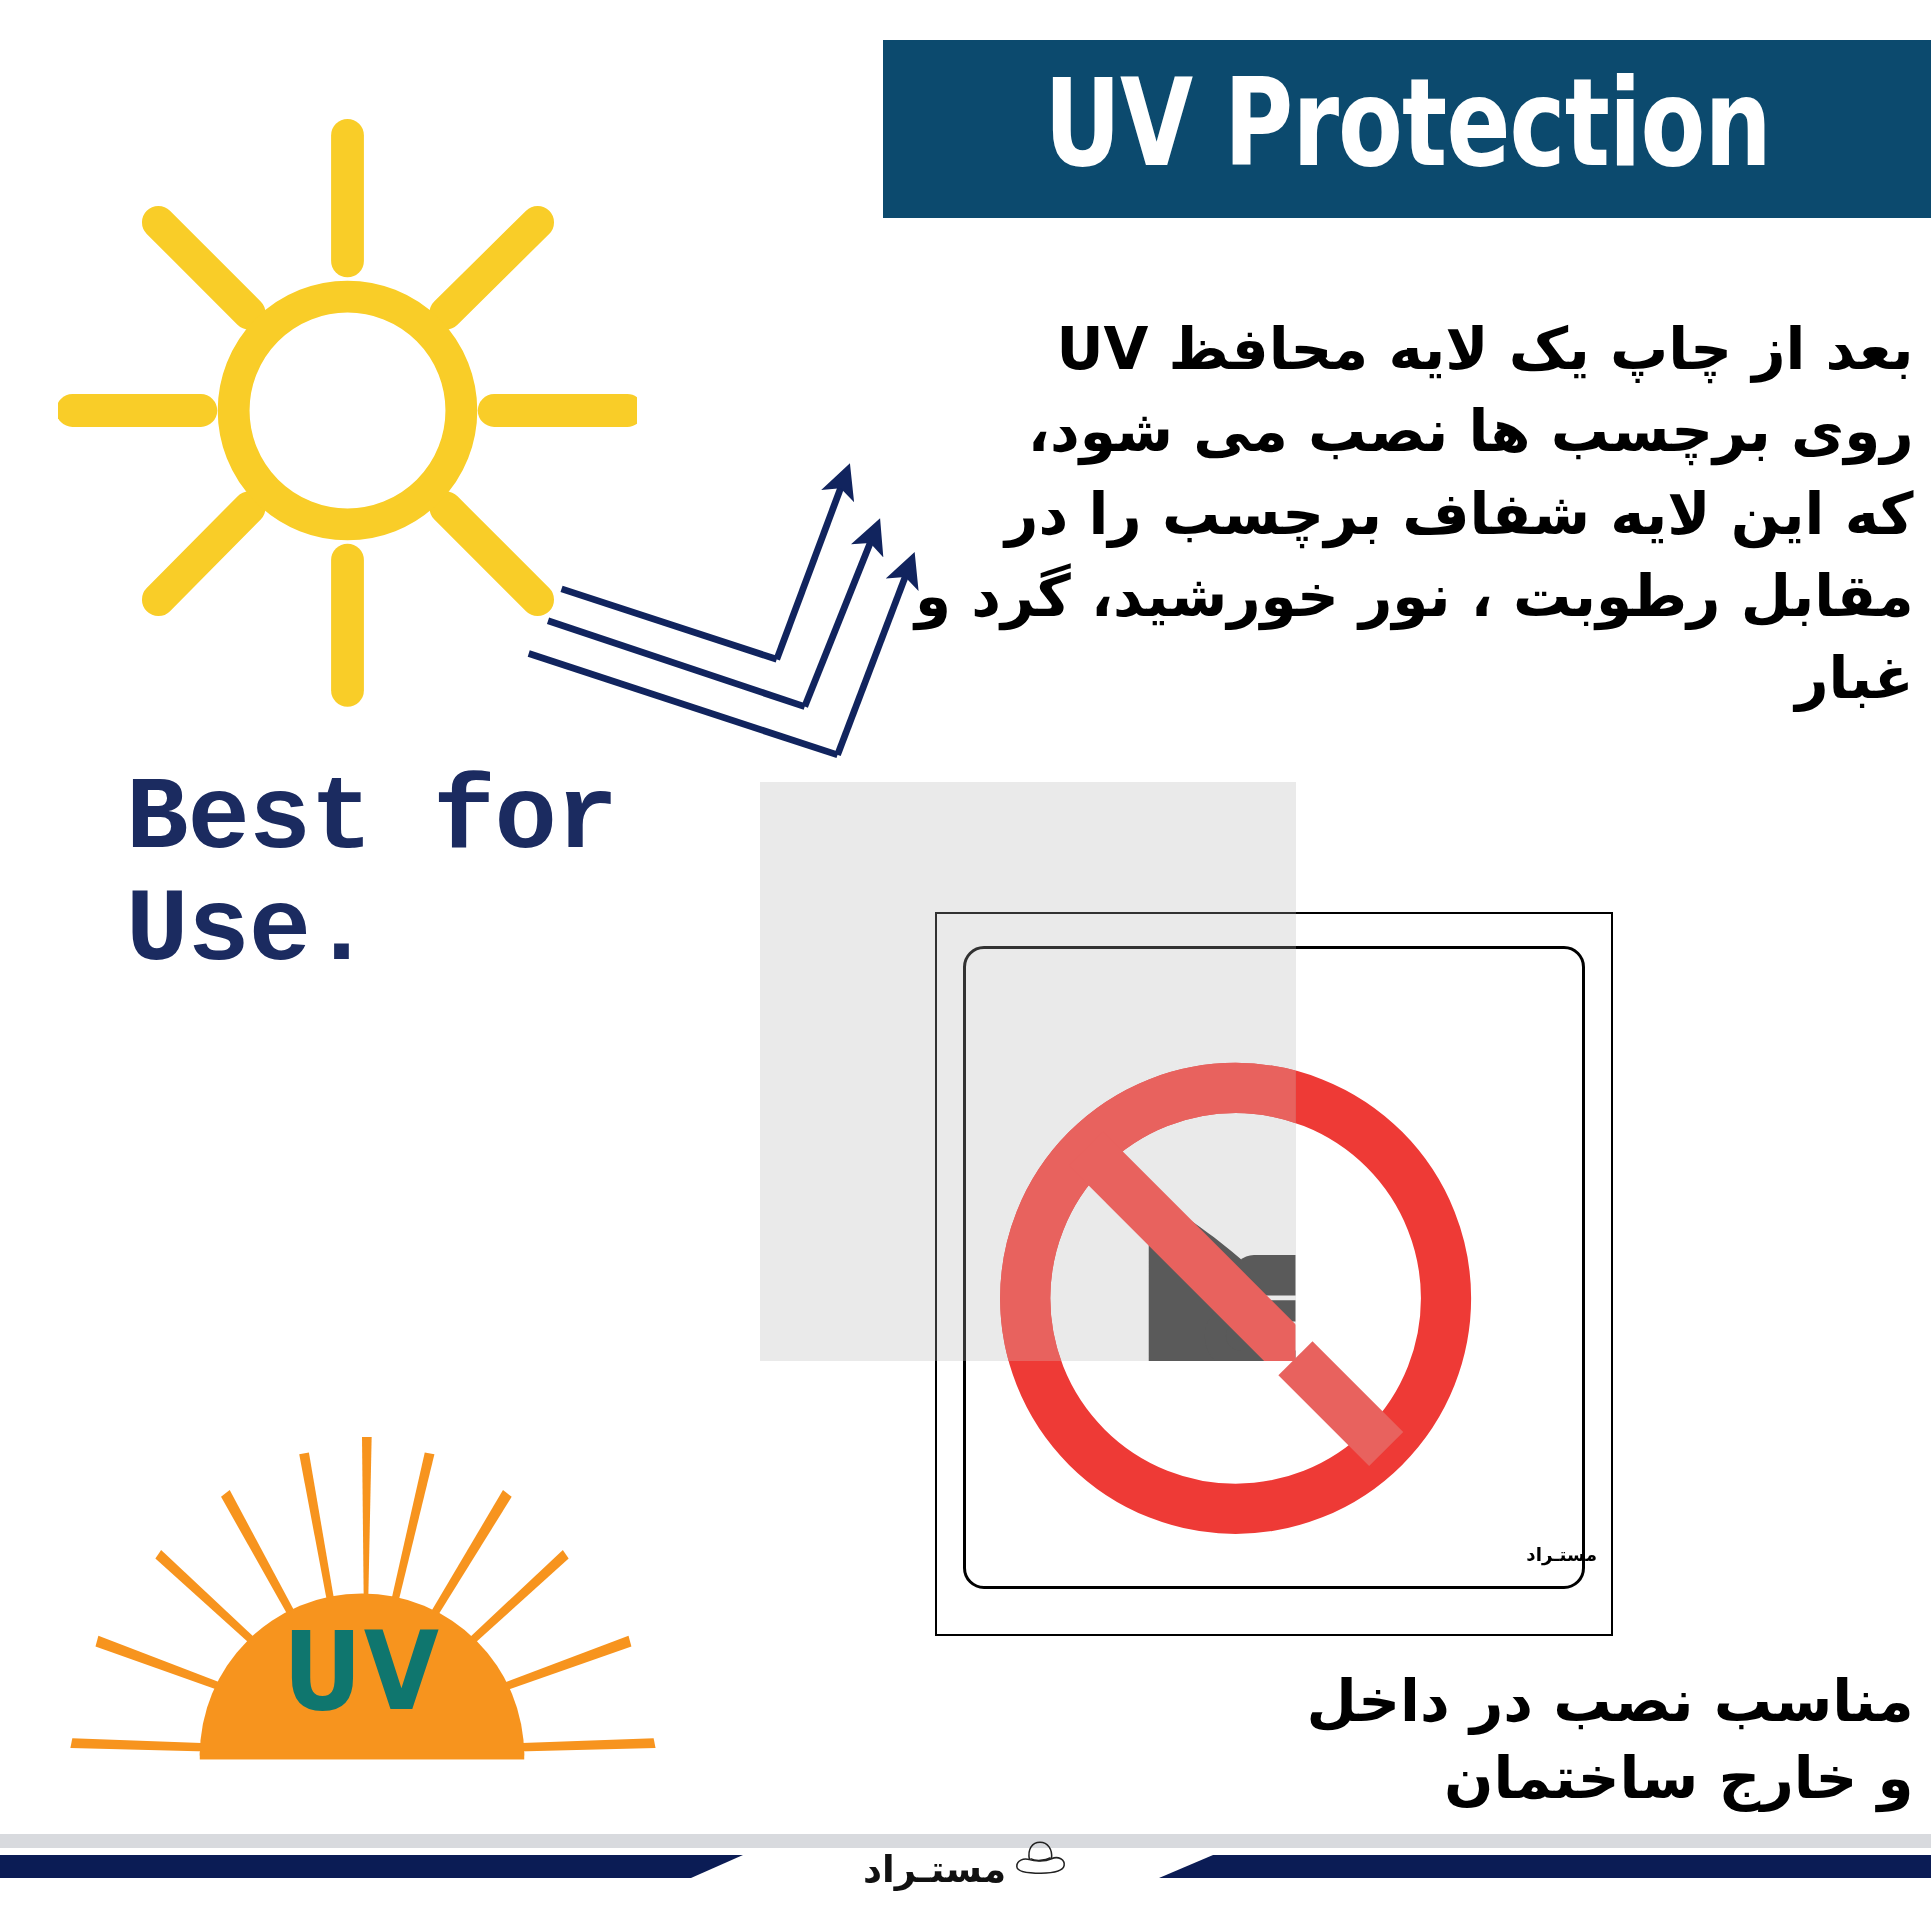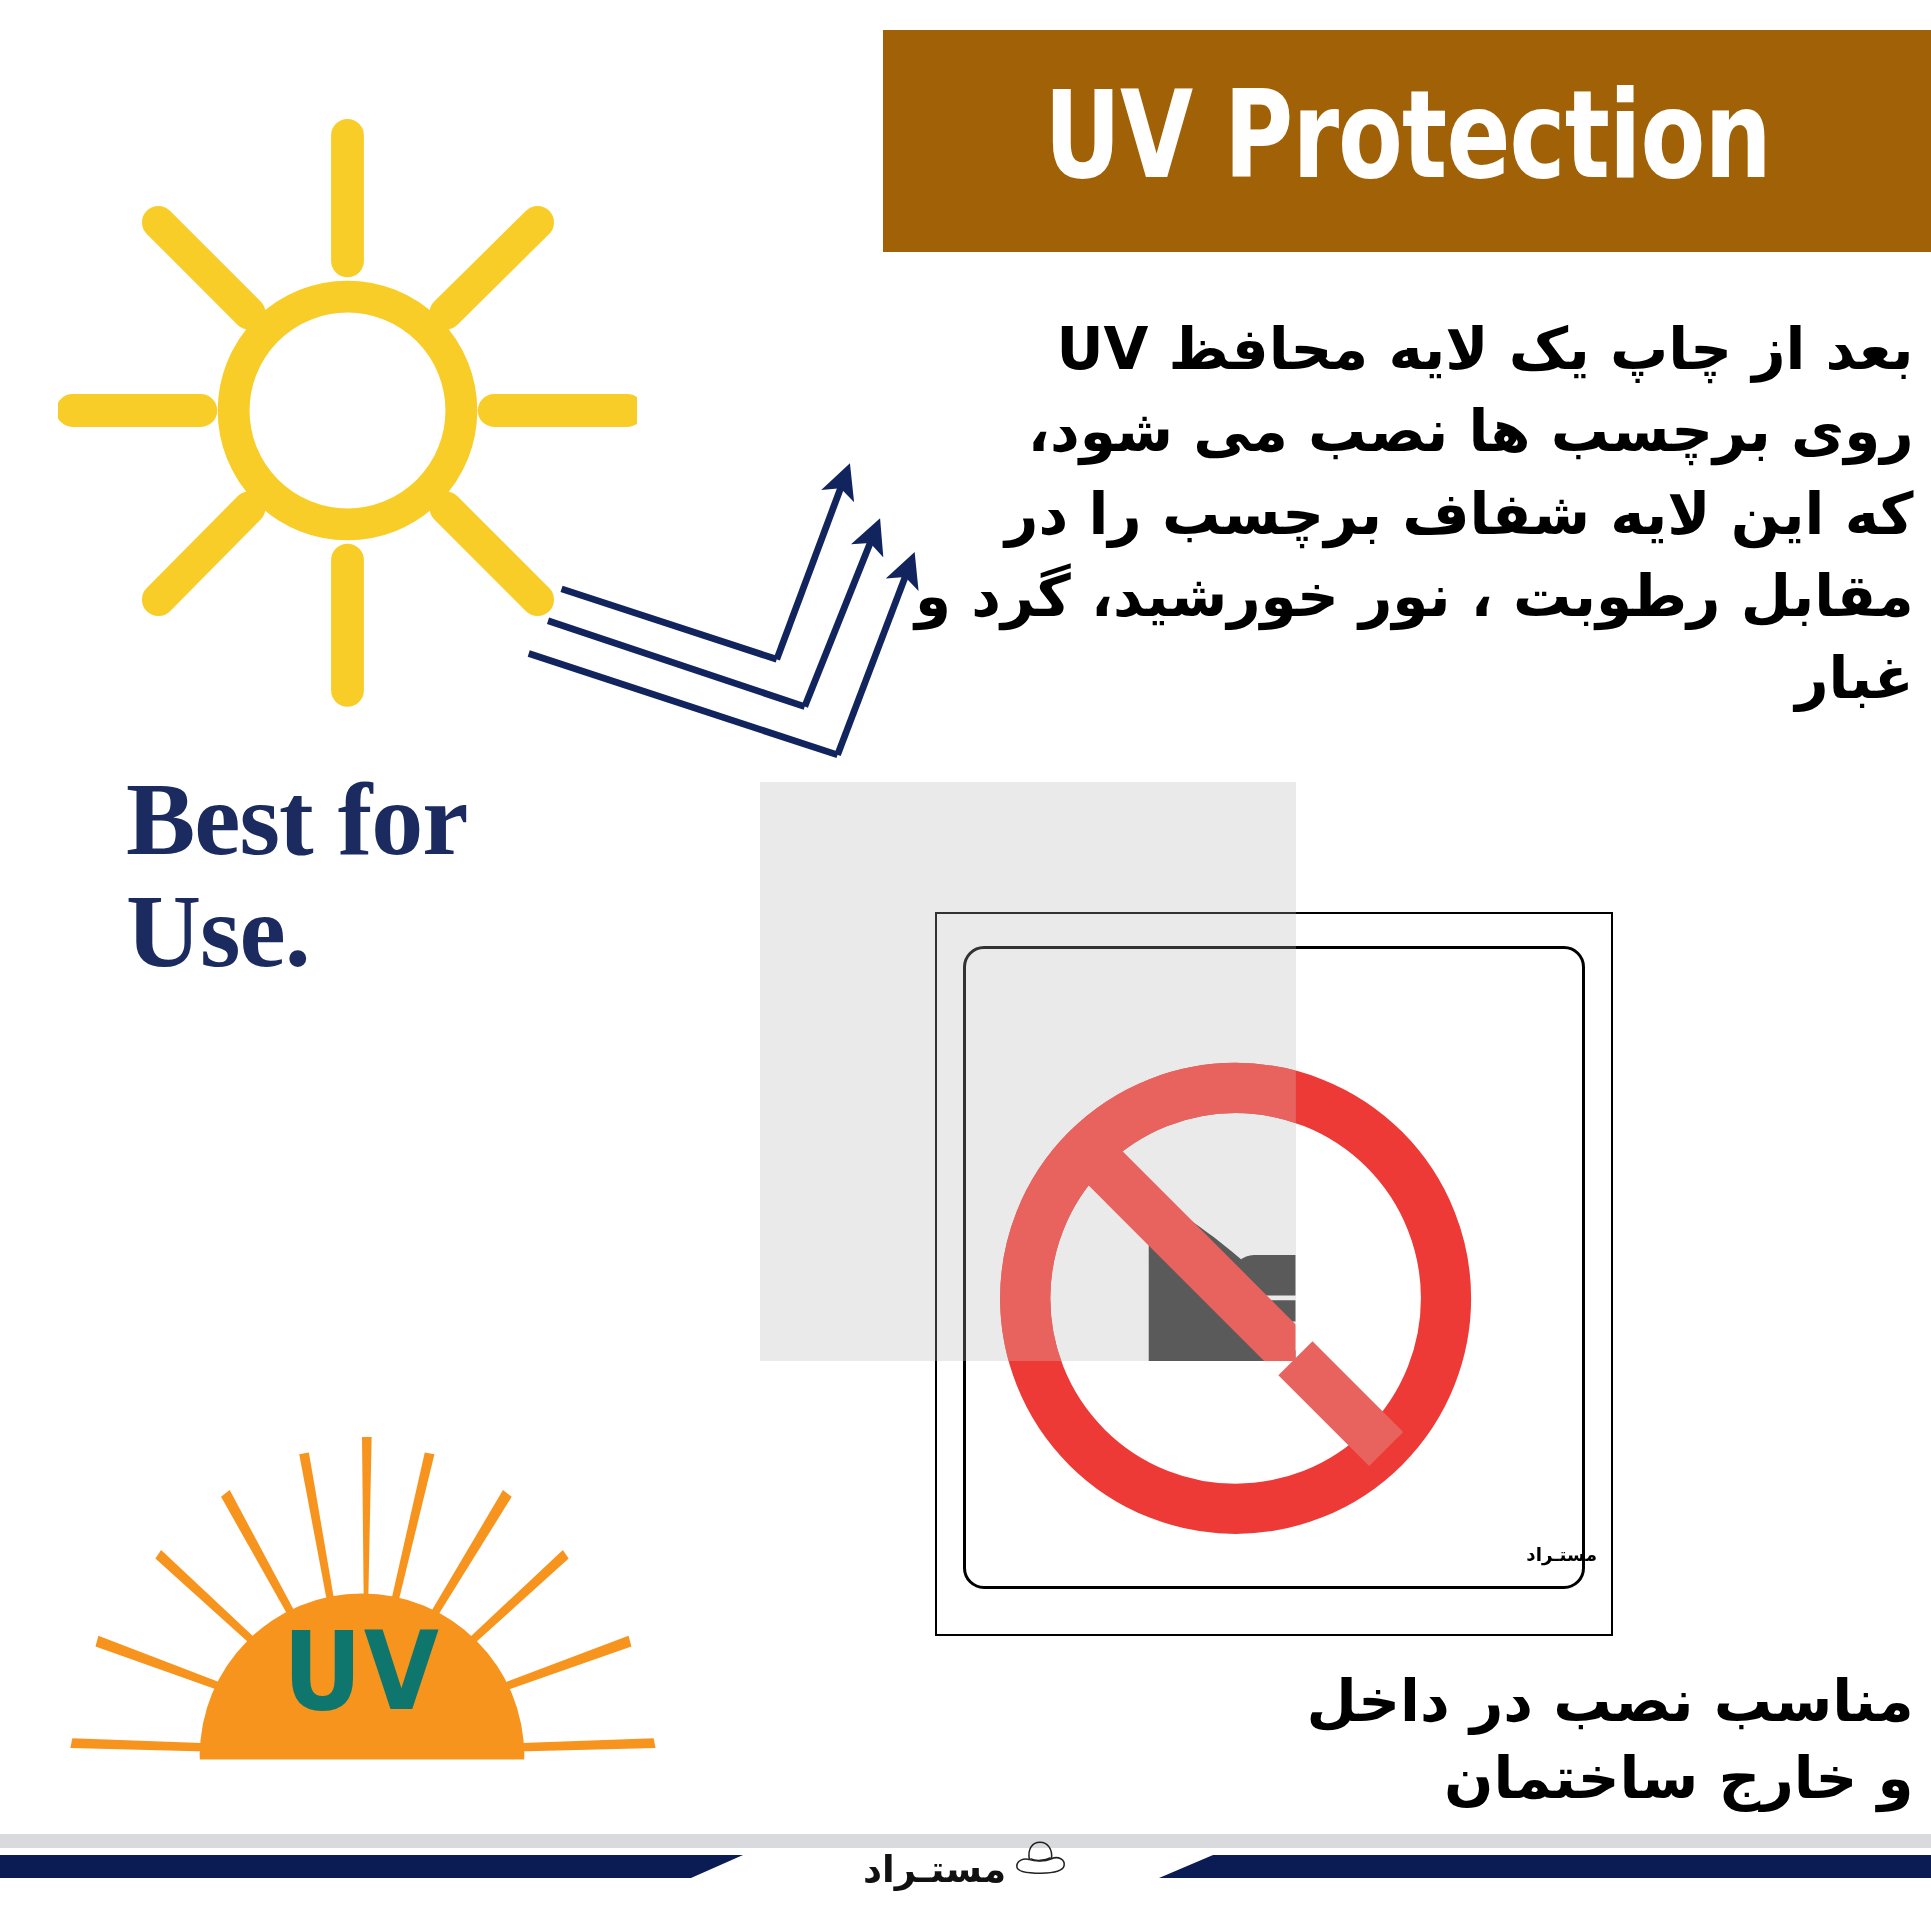--- a/index.html
+++ b/index.html
@@ -13,24 +13,24 @@
     height: 1931px;
     background: #ffffff;
     overflow: hidden;
     font-family: "Liberation Sans", sans-serif;
   }
 
   
   .header-banner {
     position: absolute;
     left: 883px;
-    top: 30px;
+    top: 40px;
     width: 1048px;
-    height: 222px;
-    background: #a16207;
+    height: 178px;
+    background: #0c4a6e;
   }
   .header-title {
     position: absolute;
     left: 0;
     top: 50%;
     transform: translateY(-50%);
     width: 100%;
     text-align: center;
     color: #ffffff;
     font-family: "DejaVu Sans Condensed", "Liberation Sans Narrow", "Liberation Sans", sans-serif;
@@ -63,21 +63,21 @@
     height: 348px;
   }
 
   
   .outdoor-text {
     position: absolute;
     left: 126px;
     top: 763px;
     width: 637px;
     color: #1b2b60;
-    font-family: Liberation Serif, serif;
+    font-family: Liberation Mono, monospace;
     font-weight: bold;
     font-size: 104px;
     line-height: 1.08;
     letter-spacing: -1px;
   }
   .outdoor-text span { display: block; }
 
   
   .fa-paragraph {
     position: absolute;

